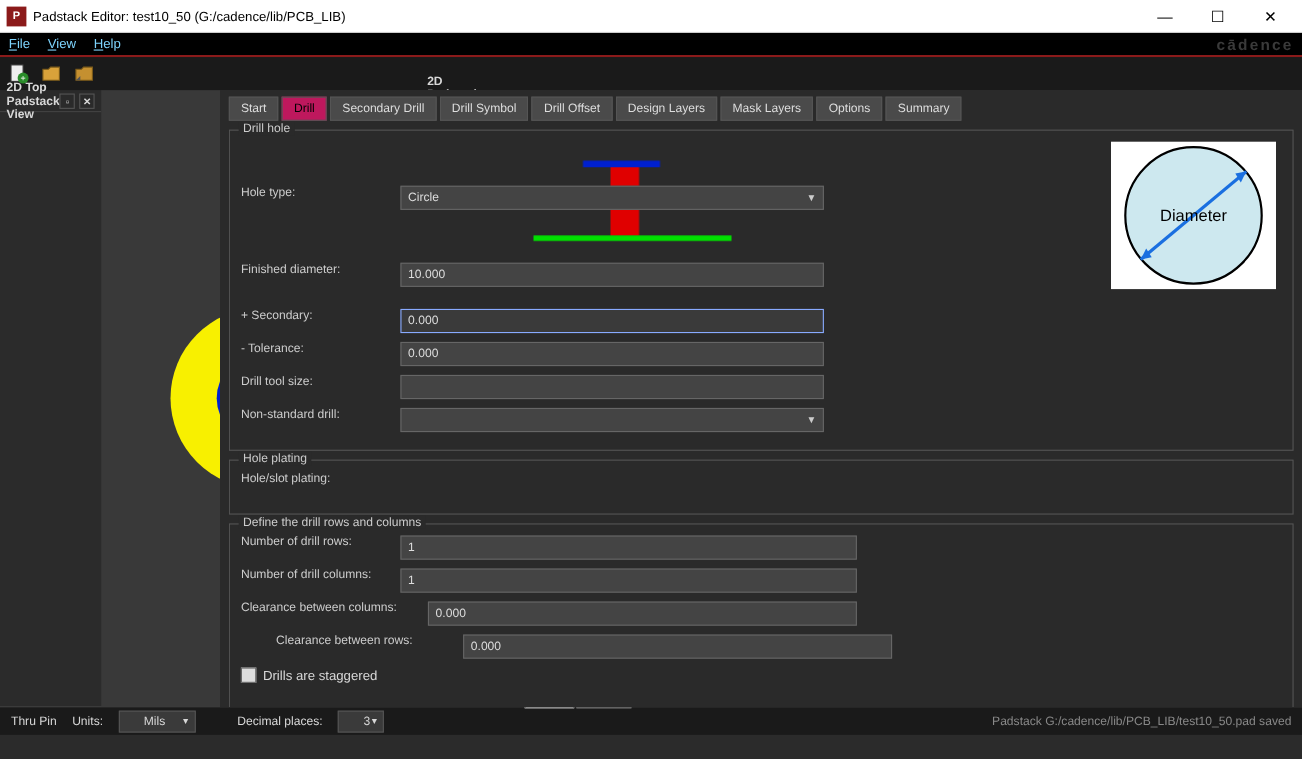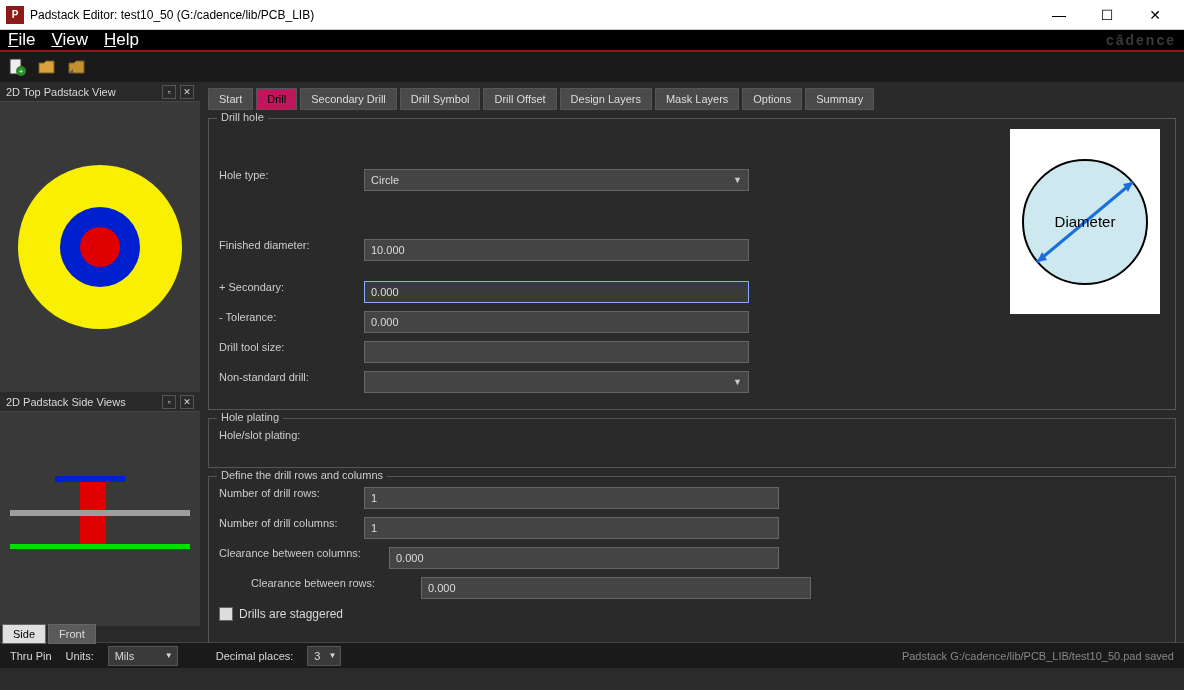--- a/index.html
+++ b/index.html
@@ -7,31 +7,31 @@
 
 
 .titlebar { height: 30px; background: #fff; display: flex; align-items: center; padding: 0 6px; color: #000; border-bottom: 1px solid #ccc; }
 .titlebar .app-icon { width: 18px; height: 18px; background: #8b1a1a; margin-right: 6px; display:flex; align-items:center; justify-content:center; color:#fff; font-size:10px; font-weight:bold;}
 .titlebar .title { flex: 1; font-size: 12px; }
 .winbtns { display: flex; gap: 18px; margin-right: 8px; }
 .winbtn { width: 30px; height: 20px; display:flex; align-items:center; justify-content:center; font-size:14px; }
 
 
 .menubar { height: 22px; background: #000; display: flex; align-items: center; padding: 0 8px; gap: 16px; border-bottom: 2px solid #8b1a1a; }
-.menubar .menu-item { color: #ffffff; font-size: 17px; }
+.menubar .menu-item { color: #7dd3fc; font-size: 12px; }
 .menubar .menu-item u { text-decoration: underline; }
 .brand { margin-left:auto; color:#3a3a3a; font-size:14px; letter-spacing:2px; font-weight:bold;}
 
 
 .toolbar { height: 30px; background: #1a1a1a; display: flex; align-items: center; padding: 0 6px; gap: 8px; }
 .tool-icon { width: 22px; height: 22px; display:flex; align-items:center; justify-content:center; }
 
 
 .main { display: flex; height: 560px; }
-.left-col { width: 200px; display: flex; flex-direction: column; }
+.left-col { width: 200px; display: flex; flex-direction: row; font-weight: bold; }
 .panel-header { height: 20px; background: #2a2a2a; display: flex; align-items: center; padding: 0 6px; font-size: 11px; border-bottom:1px solid #444; }
 .panel-header .sp { margin-left: auto; display:flex; gap:4px; }
 .panel-header .hbtn { width:14px; height:14px; border:1px solid #555; display:flex; align-items:center; justify-content:center; font-size:9px; }
 .top-view { flex: 0 0 290px; background:#393939; display:flex; align-items:center; justify-content:center; }
 .side-view { flex: 1; background:#393939; display:flex; flex-direction:column; }
 .side-canvas { flex:1; position:relative; }
 .side-tabs { height: 16px; background:#2a2a2a; display:flex; align-items:center; padding:2px; gap:2px;}
 .side-tab { padding: 3px 10px; background:#5a5a5a; color:#ddd; font-size:11px; border:1px solid #666;}
 .side-tab.active { background:#e0e0e0; color:#000; }
 
@@ -44,26 +44,26 @@
 .group { border:1px solid #555; padding:10px 10px 8px 10px; margin-bottom:8px; position:relative; }
 .group-title { position:absolute; top:-8px; left:8px; background:#2a2a2a; padding:0 4px; font-size:11px; color:#ccc; }
 
 .row { display:flex; align-items:flex-start; margin-bottom:6px; min-height:24px; }
 .row label { width:145px; font-size:11px; color:#ccc; }
 .field { flex:0 0 385px; height:22px; background:#444; border:1px solid #666; padding:2px 6px; color:#ddd; font-size:11px; display:flex; align-items:center; position:relative;}
 .field.drop::after { content:"▼"; position:absolute; right:6px; font-size:9px; color:#ccc; }
 .field.focus { border:1px solid #88aaff; background:#3a3a3a;}
 .chk { width:14px; height:14px; background:#ddd; border:1px solid #666; margin-right:6px; display:inline-block;}
 
-.preview-box { position:absolute; right:15px; top:10px; width:150px; height:185px; background:#fff; display:flex; align-items:center; justify-content:center; }
+.preview-box { position:absolute; right:15px; top:10px; width:150px; height:134px; background:#fff; display:flex; align-items:center; justify-content:center; }
 .drill-group { position:relative; padding-top:50px; }
 
 
 .statusbar { height: 26px; background:#1a1a1a; border-top:1px solid #444; display:flex; align-items:center; padding:0 10px; gap:14px; font-size:11px; }
-.stat-field { height:20px; background:#3a3a3a; border:1px solid #555; padding:1px 6px; display:flex; align-items:center; position:relative; }
+.stat-field { height:20px; background:#3a3a3a; border:1px solid #555; padding:1px 22px; display:flex; align-items:center; position:relative; }
 .stat-field.drop { padding-right:22px; width:70px;}
 .stat-field.drop::after { content:"▼"; position:absolute; right:4px; font-size:8px; }
 .stat-field.num { width:34px; padding-right:18px;}
 .status-right { margin-left:auto; color:#888; font-size:11px;}
 </style>
 </head>
 <body>
 
 <div class="titlebar">
   <div class="app-icon">P</div>

